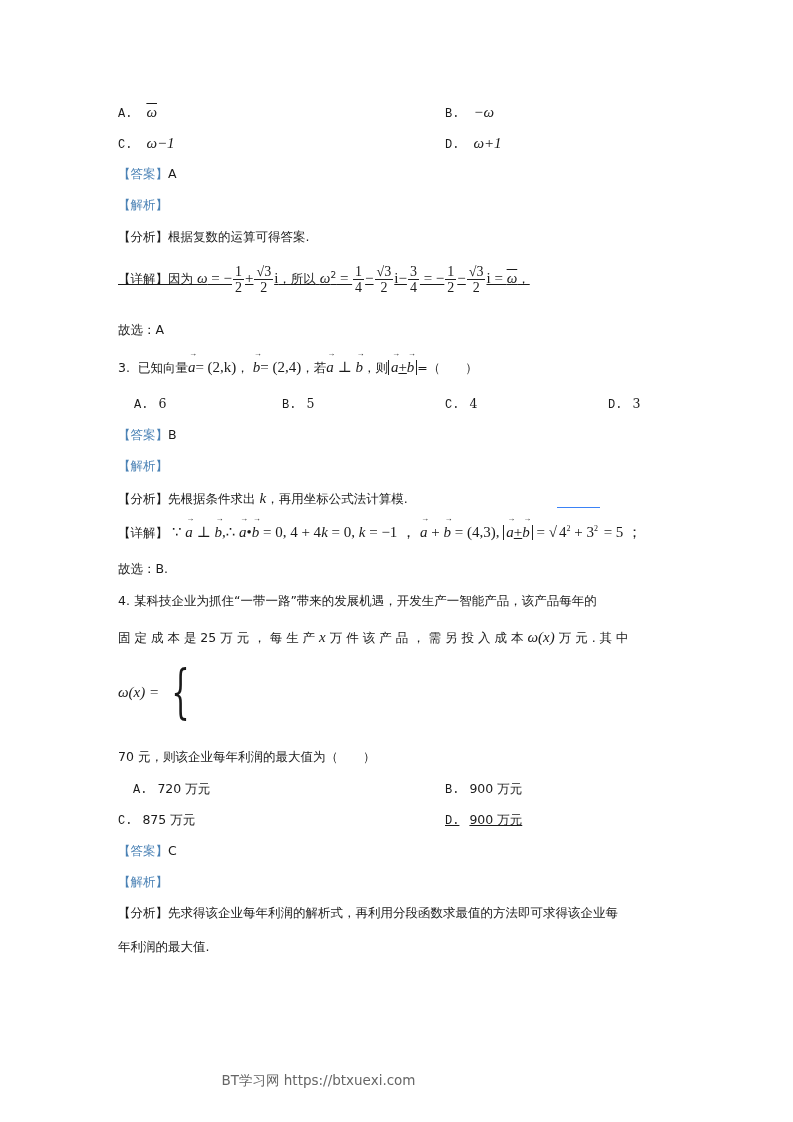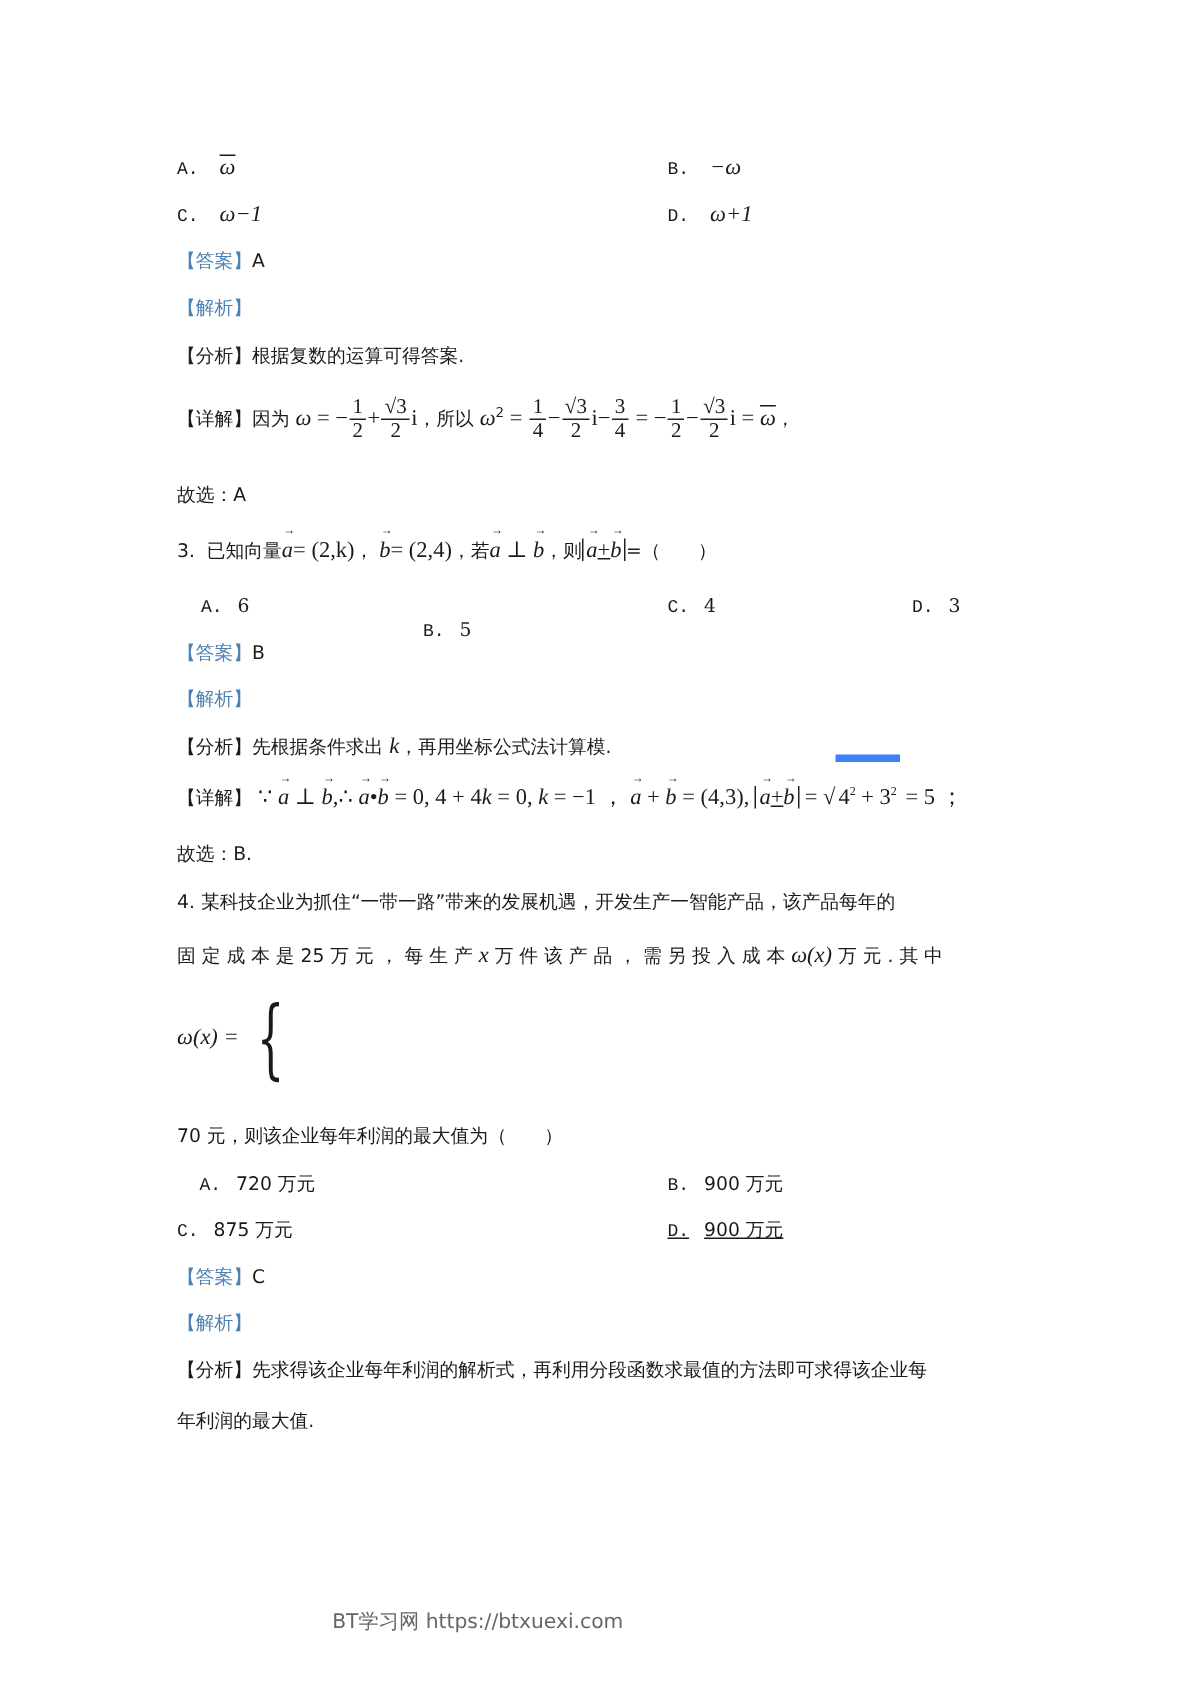--- a/index.html
+++ b/index.html
@@ -16,21 +16,21 @@
   .math { font-family: "Liberation Serif", "DejaVu Serif", serif; font-style: italic; font-size: 15px; }
   .m-up { font-family: "Liberation Serif", "DejaVu Serif", serif; font-size: 15px; }
   .frac { display: inline-block; vertical-align: middle; text-align: center; margin: 0 1px; font-family: "Liberation Serif", serif; font-size: 14px; line-height: 1.1; }
   .frac .num { display: block; border-bottom: 1px solid #222; padding: 0 2px; }
   .frac .den { display: block; padding: 0 2px; }
   .overbar { text-decoration: overline; }
   .vec { position: relative; display: inline-block; }
   .vec::before { content: "→"; position: absolute; top: -9px; left: 1px; font-size: 8px; font-style: normal; }
   .abs { border-left: 1.3px solid #222; border-right: 1.3px solid #222; padding: 0 2px; text-decoration: underline; }
   .sqrt { display: inline-block; }
-  .sqrt .rad { border-top: 5px solid #3b82f6; padding: 16px 2px; }
+  .sqrt .rad { border-top: 1px solid #3b82f6; padding: 16px 2px; }
   .piece { display: inline-flex; align-items: center; vertical-align: middle; }
   .brace { font-size: 58px; font-family: "DejaVu Serif", serif; font-weight: 200; line-height: 1; margin: 0 2px 0 3px; transform: scaleX(0.5); }
   .cases { display: inline-flex; flex-direction: column; gap: 4px; }
   .footer {
     position: absolute; top: 1072px; left: 0; width: 637px; text-align: center;
     font-family: "DejaVu Sans", "Liberation Sans", sans-serif; font-size: 13.5px; color: #666;
   }
   .cn { font-family: "DejaVu Sans", "Liberation Sans", sans-serif; font-size: 12.5px; }
 </style>
 </head>
@@ -56,37 +56,37 @@
 <div class="line cn" style="top:166px;">
   <span class="blue-tag">【答案】</span><span>A</span>
 </div>
 <div class="line cn" style="top:197px;">
   <span class="blue-tag">【解析】</span>
 </div>
 <div class="line cn" style="top:229px;">
   <span class="tag">【分析】</span><span>根据复数的运算可得答案.</span>
 </div>
 
-<div class="line cn" style="top:264px;">
+<div class="line cn" style="top:264px;text-decoration:underline;">
   <span>【详解】</span><span>因为</span>
   <span class="math">ω</span><span class="m-up"> = −</span><span class="frac"><span class="num">1</span><span class="den">2</span></span><span class="m-up">+</span><span class="frac"><span class="num">√3</span><span class="den">2</span></span><span class="m-up">i</span><span>，所以</span>
   <span class="math">ω</span><sup style="font-size:9px">2</sup><span class="m-up"> = </span><span class="frac"><span class="num">1</span><span class="den">4</span></span><span class="m-up">−</span><span class="frac"><span class="num">√3</span><span class="den">2</span></span><span class="m-up">i−</span><span class="frac"><span class="num">3</span><span class="den">4</span></span><span class="m-up"> = −</span><span class="frac"><span class="num">1</span><span class="den">2</span></span><span class="m-up">−</span><span class="frac"><span class="num">√3</span><span class="den">2</span></span><span class="m-up">i = </span><span class="math overbar">ω</span><span>，</span>
 </div>
 
 <div class="line cn" style="top:322px;">故选：A</div>
 
 <div class="line cn" style="top:358px;">
   <span>3.</span>&nbsp;
   <span>已知向量</span><span class="math vec">a</span><span class="m-up">= (2,k)</span><span>，</span>
   <span class="math vec">b</span><span class="m-up">= (2,4)</span><span>，若</span><span class="math vec">a</span><span class="m-up"> ⊥ </span><span class="math vec">b</span><span>，则</span><span class="abs"><span class="math vec">a</span><span class="m-up">+</span><span class="math vec">b</span></span><span>=（　　）</span>
 </div>
 <div class="opt" style="top:396px;left:134px;">
   <span class="letter">A.</span><span>6</span>
 </div>
-<div class="opt" style="top:412px;left:282px;">
+<div class="opt" style="top:396px;left:282px;">
   <span class="letter">B.</span><span>5</span>
 </div>
 <div class="opt" style="top:396px;left:445px;">
   <span class="letter">C.</span><span>4</span>
 </div>
 <div class="opt" style="top:396px;left:608px;">
   <span class="letter">D.</span><span>3</span>
 </div>
 
 <div class="line cn" style="top:427px;">

